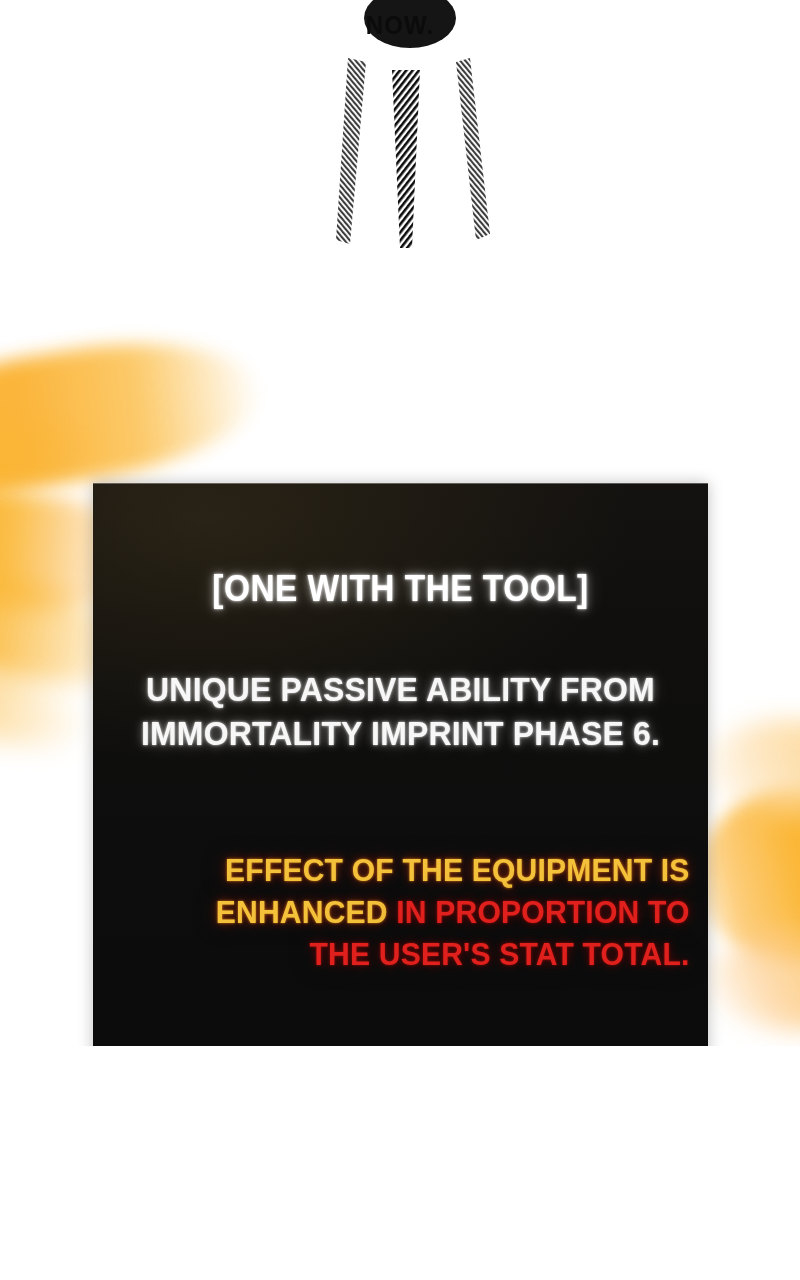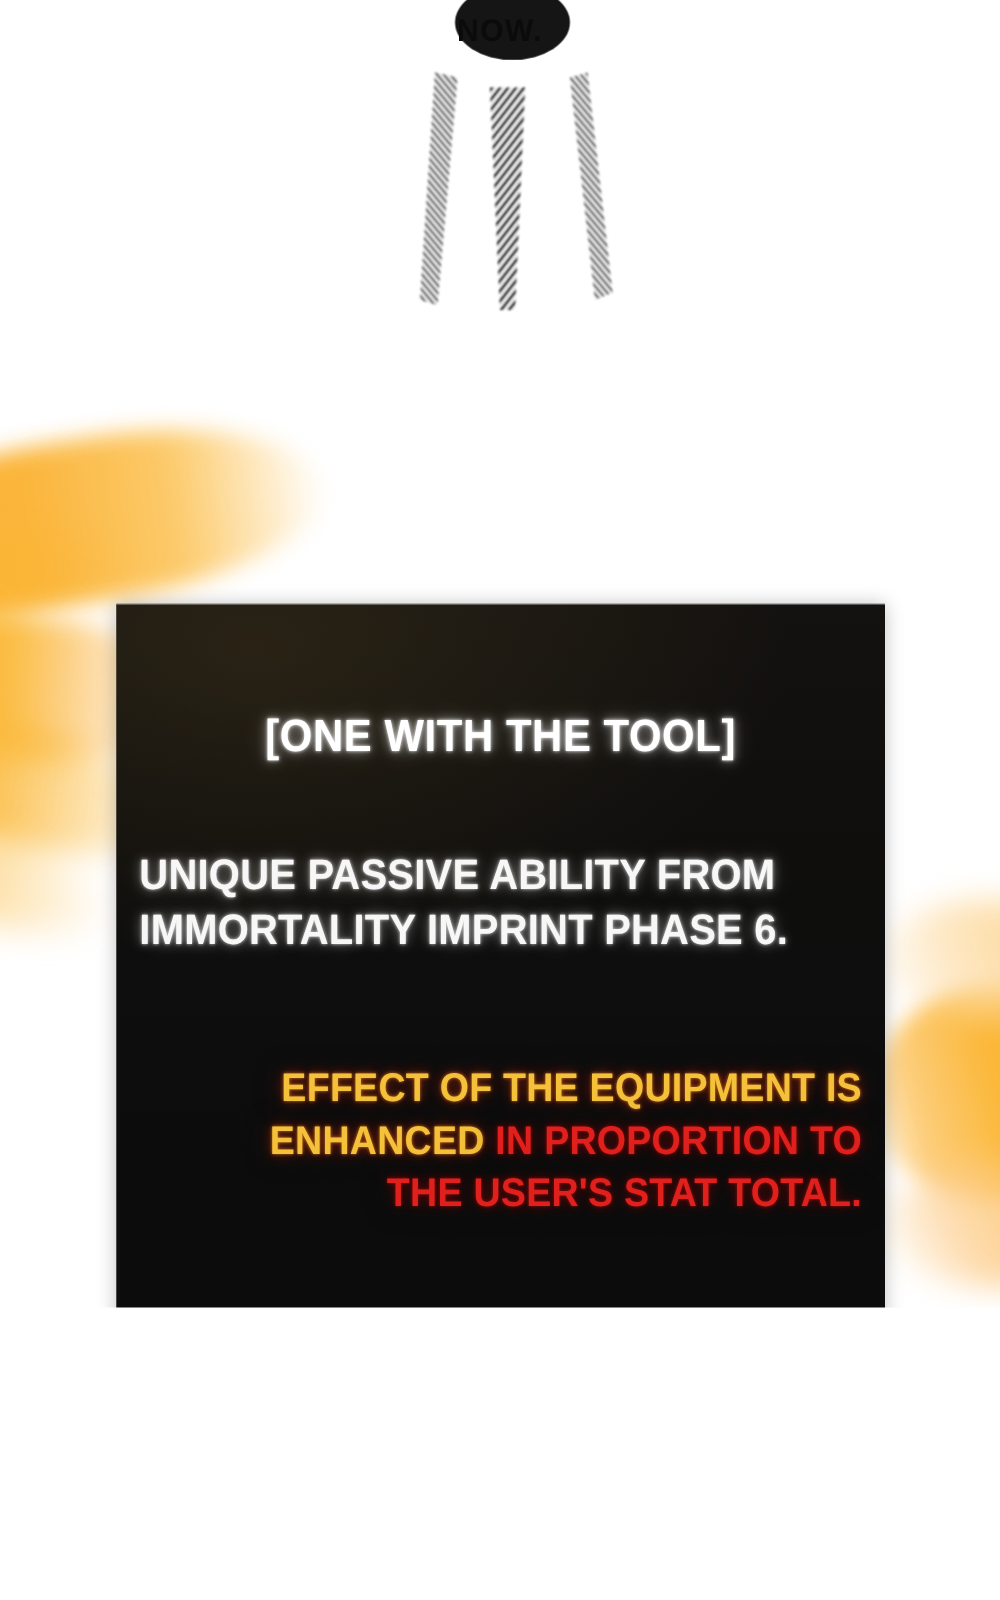--- a/index.html
+++ b/index.html
@@ -185,23 +185,23 @@
     color:#ffffff;
     transform:scaleX(0.93);
     text-shadow:
       0 0 3px rgba(255,255,255,.95),
       0 0 9px rgba(255,255,255,.55),
       0 0 20px rgba(255,255,255,.28);
   }
 
   #skill-body {
     position:absolute;
-    left:0; top:195px;
+    left:0; top:184px;
     width:100%;
-    text-align:left;
+    text-align:center;
   }
   #skill-body .bline {
     display:block;
     font-weight:700;
     font-size:34px;
     line-height:44px;
     letter-spacing:.2px;
     color:#f7f7f7;
     transform:scaleX(0.94);
     text-shadow:

